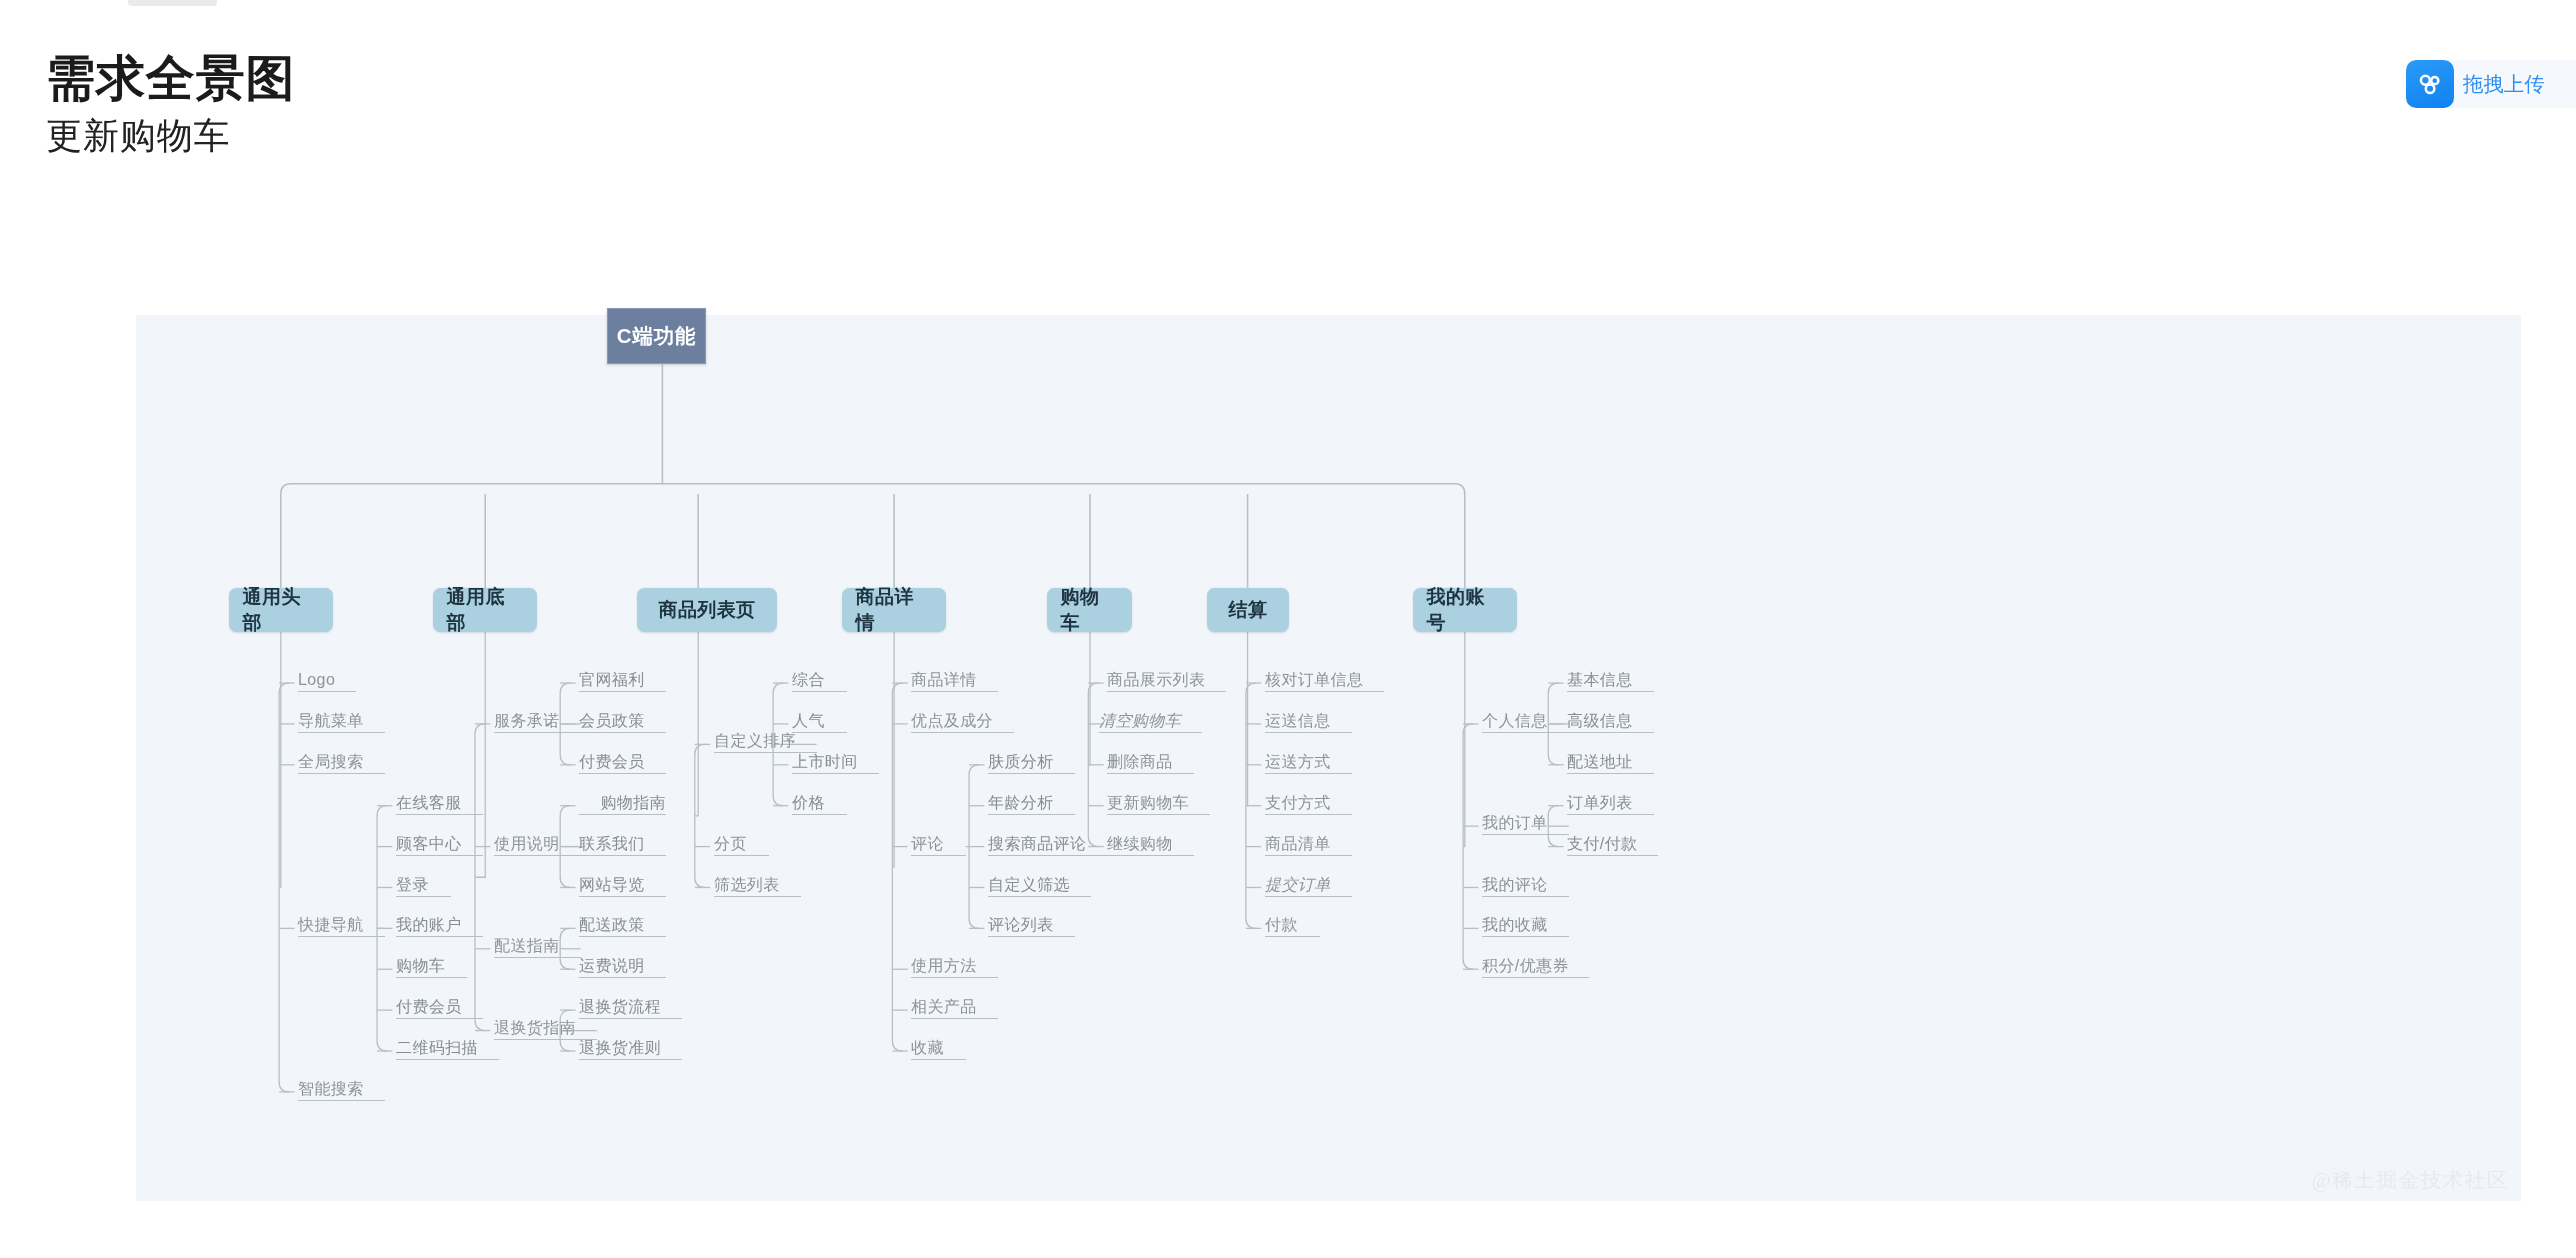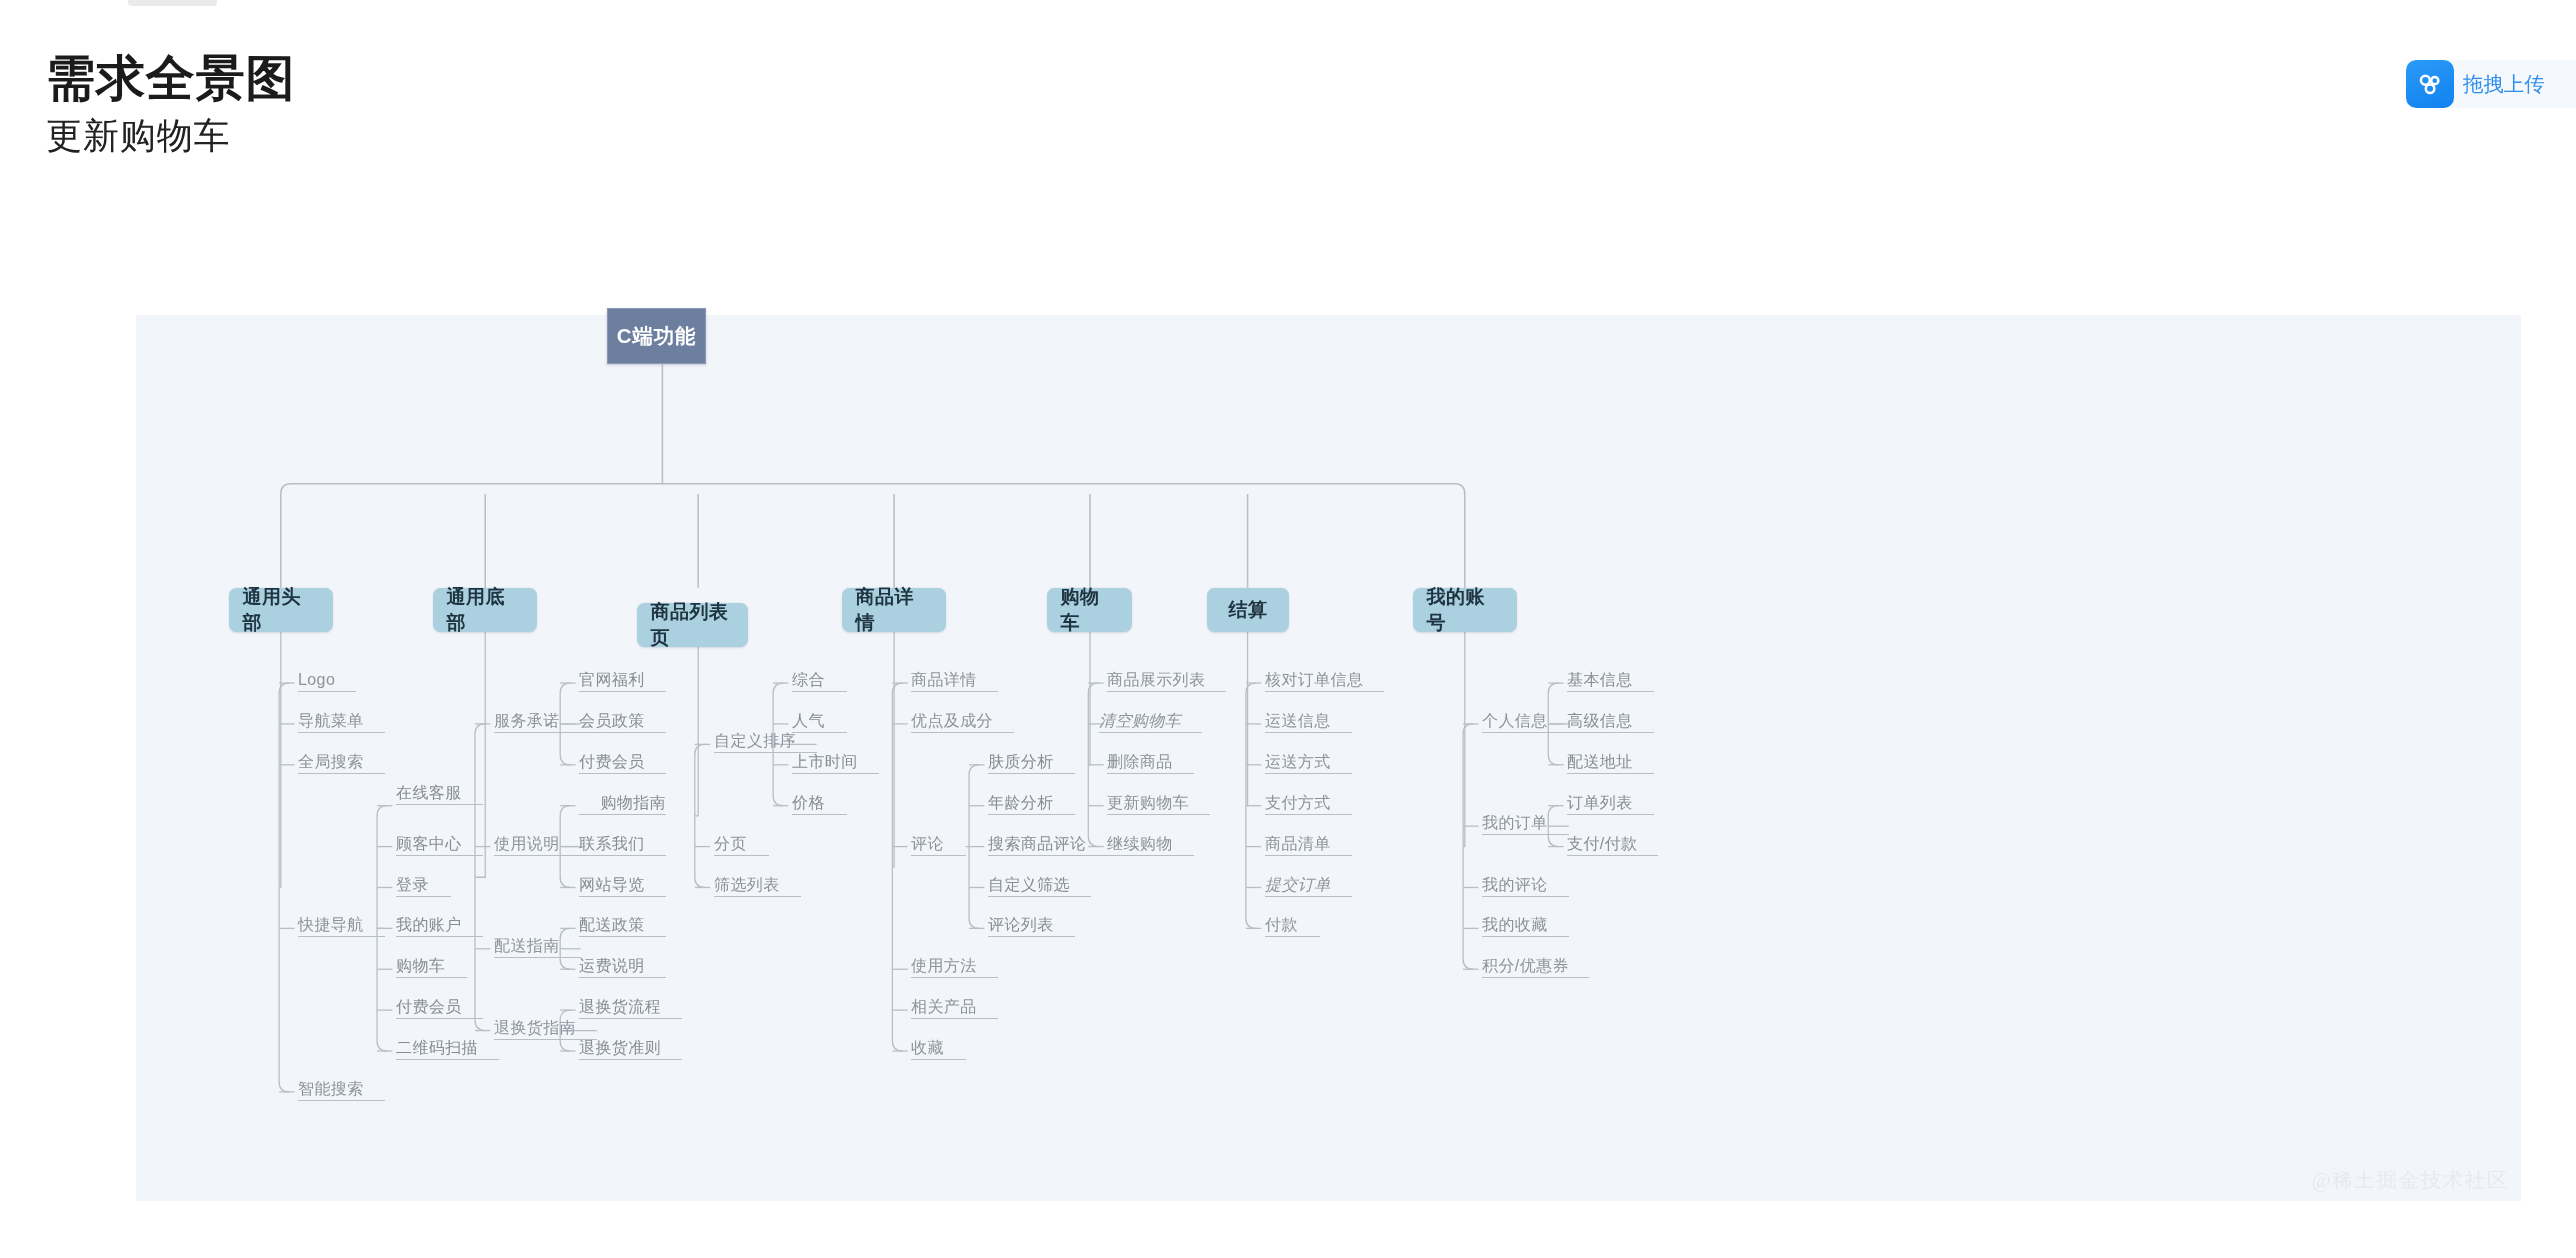--- a/index.html
+++ b/index.html
@@ -213,21 +213,21 @@
       <path d="M 1558 720 H 1576" fill="none" stroke="#b8bec7" stroke-width="1.5"></path>
       <path d="M 1558 768 H 1576" fill="none" stroke="#b8bec7" stroke-width="1.5"></path>
     </svg>
   <div id="nodes-layer">
       <div class="node" id="root-node">C端功能</div>
       <div class="node lvl1" style="left: 93px; top: 273px; width: 104px;">通用头部</div>
       <div class="leaf" style="left: 162px; top: 356px; border-bottom: 1.2px solid rgb(184, 190, 199); min-width: 58px;">Logo</div>
       <div class="leaf" style="left: 162px; top: 397px; border-bottom: 1.2px solid rgb(184, 190, 199); min-width: 87px;">导航菜单</div>
       <div class="leaf" style="left: 162px; top: 438px; border-bottom: 1.2px solid rgb(184, 190, 199); min-width: 87px;">全局搜索</div>
       <div class="leaf" style="left: 162px; top: 601px; border-bottom: 1.2px solid rgb(184, 190, 199); min-width: 87px;">快捷导航</div>
-      <div class="leaf deep" style="left: 260px; top: 469px; border-bottom: 1.2px solid rgb(184, 190, 199); min-width: 87px;">在线客服</div>
+      <div class="leaf deep" style="left: 260px; top: 479px; border-bottom: 1.2px solid rgb(184, 190, 199); min-width: 87px;">在线客服</div>
       <div class="leaf deep" style="left: 260px; top: 520px; border-bottom: 1.2px solid rgb(184, 190, 199); min-width: 87px;">顾客中心</div>
       <div class="leaf deep" style="left: 260px; top: 561px; border-bottom: 1.2px solid rgb(184, 190, 199); min-width: 55px;">登录</div>
       <div class="leaf deep" style="left: 260px; top: 601px; border-bottom: 1.2px solid rgb(184, 190, 199); min-width: 87px;">我的账户</div>
       <div class="leaf deep" style="left: 260px; top: 642px; border-bottom: 1.2px solid rgb(184, 190, 199); min-width: 71px;">购物车</div>
       <div class="leaf deep" style="left: 260px; top: 683px; border-bottom: 1.2px solid rgb(184, 190, 199); min-width: 87px;">付费会员</div>
       <div class="leaf deep" style="left: 260px; top: 724px; border-bottom: 1.2px solid rgb(184, 190, 199); min-width: 103px;">二维码扫描</div>
       <div class="leaf" style="left: 162px; top: 765px; border-bottom: 1.2px solid rgb(184, 190, 199); min-width: 87px;">智能搜索</div>
       <div class="node lvl1" style="left: 297px; top: 273px; width: 104px;">通用底部</div>
       <div class="leaf" style="left: 358px; top: 397px; border-bottom: 1.2px solid rgb(184, 190, 199); min-width: 87px;">服务承诺</div>
       <div class="leaf deep" style="left: 443px; top: 356px; border-bottom: 1.2px solid rgb(184, 190, 199); min-width: 87px;">官网福利</div>
@@ -236,21 +236,21 @@
       <div class="leaf" style="left: 358px; top: 520px; border-bottom: 1.2px solid rgb(184, 190, 199); min-width: 87px;">使用说明</div>
       <div class="leaf deep" style="left: 443px; top: 479px; border-bottom: 1.2px solid rgb(184, 190, 199); min-width: 87px; text-align: right;">购物指南</div>
       <div class="leaf deep" style="left: 443px; top: 520px; border-bottom: 1.2px solid rgb(184, 190, 199); min-width: 87px;">联系我们</div>
       <div class="leaf deep" style="left: 443px; top: 561px; border-bottom: 1.2px solid rgb(184, 190, 199); min-width: 87px;">网站导览</div>
       <div class="leaf" style="left: 358px; top: 622px; border-bottom: 1.2px solid rgb(184, 190, 199); min-width: 87px;">配送指南</div>
       <div class="leaf deep" style="left: 443px; top: 601px; border-bottom: 1.2px solid rgb(184, 190, 199); min-width: 87px;">配送政策</div>
       <div class="leaf deep" style="left: 443px; top: 642px; border-bottom: 1.2px solid rgb(184, 190, 199); min-width: 87px;">运费说明</div>
       <div class="leaf" style="left: 358px; top: 704px; border-bottom: 1.2px solid rgb(184, 190, 199); min-width: 103px;">退换货指南</div>
       <div class="leaf deep" style="left: 443px; top: 683px; border-bottom: 1.2px solid rgb(184, 190, 199); min-width: 103px;">退换货流程</div>
       <div class="leaf deep" style="left: 443px; top: 724px; border-bottom: 1.2px solid rgb(184, 190, 199); min-width: 103px;">退换货准则</div>
-      <div class="node lvl1" style="left: 501px; top: 273px; width: 111px; margin-top: 15px;">商品列表页</div>
+      <div class="node lvl1" style="left: 501px; top: 273px; width: 140px;">商品列表页</div>
       <div class="leaf" style="left: 578px; top: 417px; border-bottom: 1.2px solid rgb(184, 190, 199); min-width: 103px;">自定义排序</div>
       <div class="leaf deep" style="left: 656px; top: 356px; border-bottom: 1.2px solid rgb(184, 190, 199); min-width: 55px;">综合</div>
       <div class="leaf deep" style="left: 656px; top: 397px; border-bottom: 1.2px solid rgb(184, 190, 199); min-width: 55px;">人气</div>
       <div class="leaf deep" style="left: 656px; top: 438px; border-bottom: 1.2px solid rgb(184, 190, 199); min-width: 87px;">上市时间</div>
       <div class="leaf deep" style="left: 656px; top: 479px; border-bottom: 1.2px solid rgb(184, 190, 199); min-width: 55px;">价格</div>
       <div class="leaf" style="left: 578px; top: 520px; border-bottom: 1.2px solid rgb(184, 190, 199); min-width: 55px;">分页</div>
       <div class="leaf" style="left: 578px; top: 561px; border-bottom: 1.2px solid rgb(184, 190, 199); min-width: 87px;">筛选列表</div>
       <div class="node lvl1" style="left: 706px; top: 273px; width: 104px;">商品详情</div>
       <div class="leaf" style="left: 775px; top: 356px; border-bottom: 1.2px solid rgb(184, 190, 199); min-width: 87px;">商品详情</div>
       <div class="leaf" style="left: 775px; top: 397px; border-bottom: 1.2px solid rgb(184, 190, 199); min-width: 103px;">优点及成分</div>

